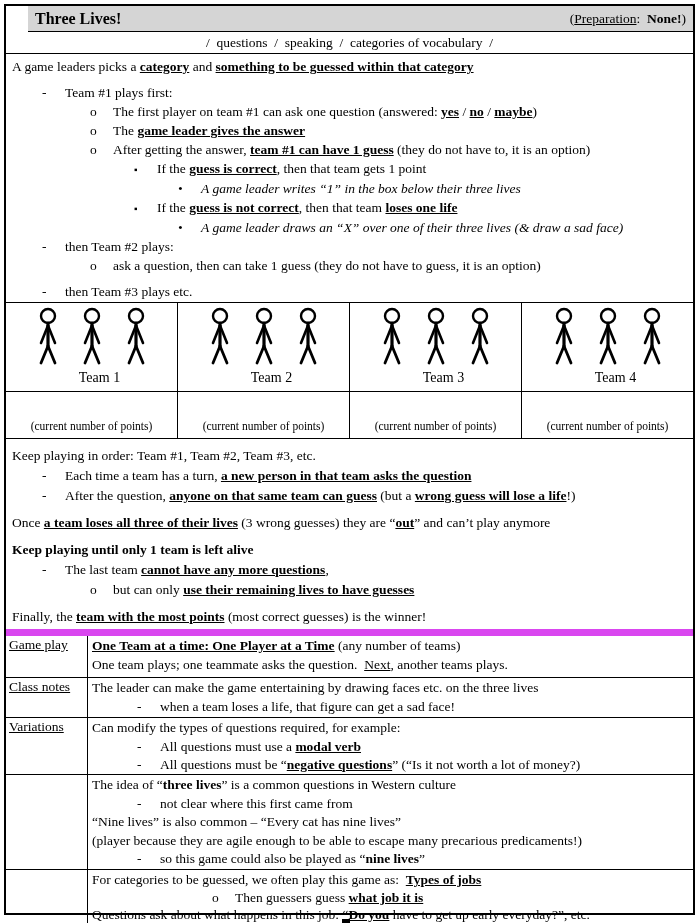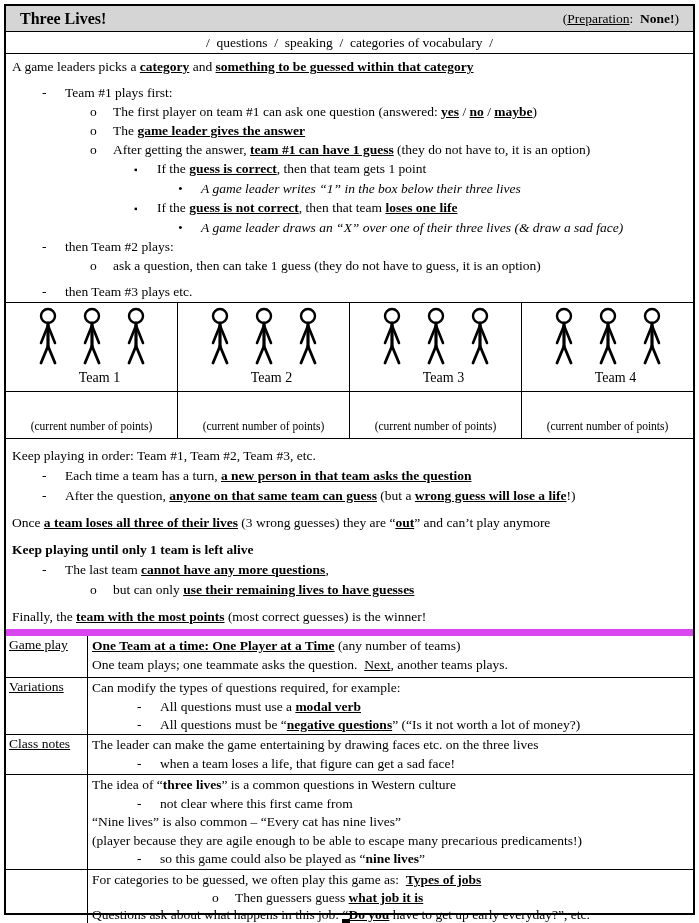--- a/index.html
+++ b/index.html
@@ -8,21 +8,21 @@
     font-family:"Liberation Serif","DejaVu Serif",serif;color:#000;
   }
   .page{
     position:absolute;left:4px;top:4px;width:687px;height:907px;
     border:2px solid #000;background:#fff;
   }
   
   .title-bar{
     height:25px;border-bottom:1px solid #000;background:#d5d5d5;
     display:flex;align-items:center;justify-content:space-between;
-    padding:0 14px;box-sizing:content-box;
+    padding:0 7px;box-sizing:content-box;margin-left:22px;
   }
   .doc-title{font-weight:bold;font-size:16px;}
   .prep{font-size:13.5px;}
   .subtitle{
     height:21px;border-bottom:1px solid #000;display:flex;
     align-items:center;justify-content:center;font-size:13.5px;
   }
   
   .section{font-size:13.5px;overflow:hidden;}
   .intro{height:245px;padding:3px 6px 0 6px;line-height:19px;}
@@ -251,33 +251,33 @@
     </div>
 
   <div class="notes">
     <div class="nrow r1">
       <div class="nlabel"><span class="f-i f-u">Game play</span></div>
       <div class="ncell">
           <div class="line ind0"><span class="content"><span class="f-b f-u">One Team at a time: One Player at a Time</span><span> (any number of teams)</span></span></div>
           <div class="line ind0"><span class="content"><span>One team plays; one teammate asks the question.&nbsp; </span><span class="f-i f-u">Next</span><span>, another teams plays.</span></span></div>
         </div>
     </div>
+    <div class="nrow r3">
+      <div class="nlabel"><span class="f-i f-u">Class notes</span></div>
+      <div class="ncell">
+          <div class="line ind0"><span class="content"><span>The leader can make the game entertaining by drawing faces etc. on the three lives</span></span></div>
+          <div class="line ind1"><span class="marker m--">-</span><span class="content"><span>when a team loses a life, that figure can get a sad face!</span></span></div>
+        </div>
+    </div>
     <div class="nrow r2">
       <div class="nlabel"><span class="f-i f-u">Variations</span></div>
       <div class="ncell">
           <div class="line ind0"><span class="content"><span>Can modify the types of questions required, for example:</span></span></div>
           <div class="line ind1"><span class="marker m--">-</span><span class="content"><span>All questions must use a </span><span class="f-b f-u">modal verb</span></span></div>
           <div class="line ind1"><span class="marker m--">-</span><span class="content"><span>All questions must be “</span><span class="f-b f-u">negative questions</span><span>” (“Is it not worth a lot of money?)</span></span></div>
-        </div>
-    </div>
-    <div class="nrow r3">
-      <div class="nlabel"><span class="f-i f-u">Class notes</span></div>
-      <div class="ncell">
-          <div class="line ind0"><span class="content"><span>The leader can make the game entertaining by drawing faces etc. on the three lives</span></span></div>
-          <div class="line ind1"><span class="marker m--">-</span><span class="content"><span>when a team loses a life, that figure can get a sad face!</span></span></div>
         </div>
     </div>
     <div class="nrow r4">
       <div class="nlabel"><span class="f-i f-u"></span></div>
       <div class="ncell">
           <div class="line ind0"><span class="content"><span>The idea of “</span><span class="f-b">three lives</span><span>” is a common questions in Western culture</span></span></div>
           <div class="line ind1"><span class="marker m--">-</span><span class="content"><span>not clear where this first came from</span></span></div>
           <div class="line ind0"><span class="content"><span>“Nine lives” is also common – “Every cat has nine lives”</span></span></div>
           <div class="line ind0"><span class="content"><span>(player because they are agile enough to be able to escape many precarious predicaments!)</span></span></div>
           <div class="line ind1"><span class="marker m--">-</span><span class="content"><span>so this game could also be played as “</span><span class="f-b">nine lives</span><span>”</span></span></div>

